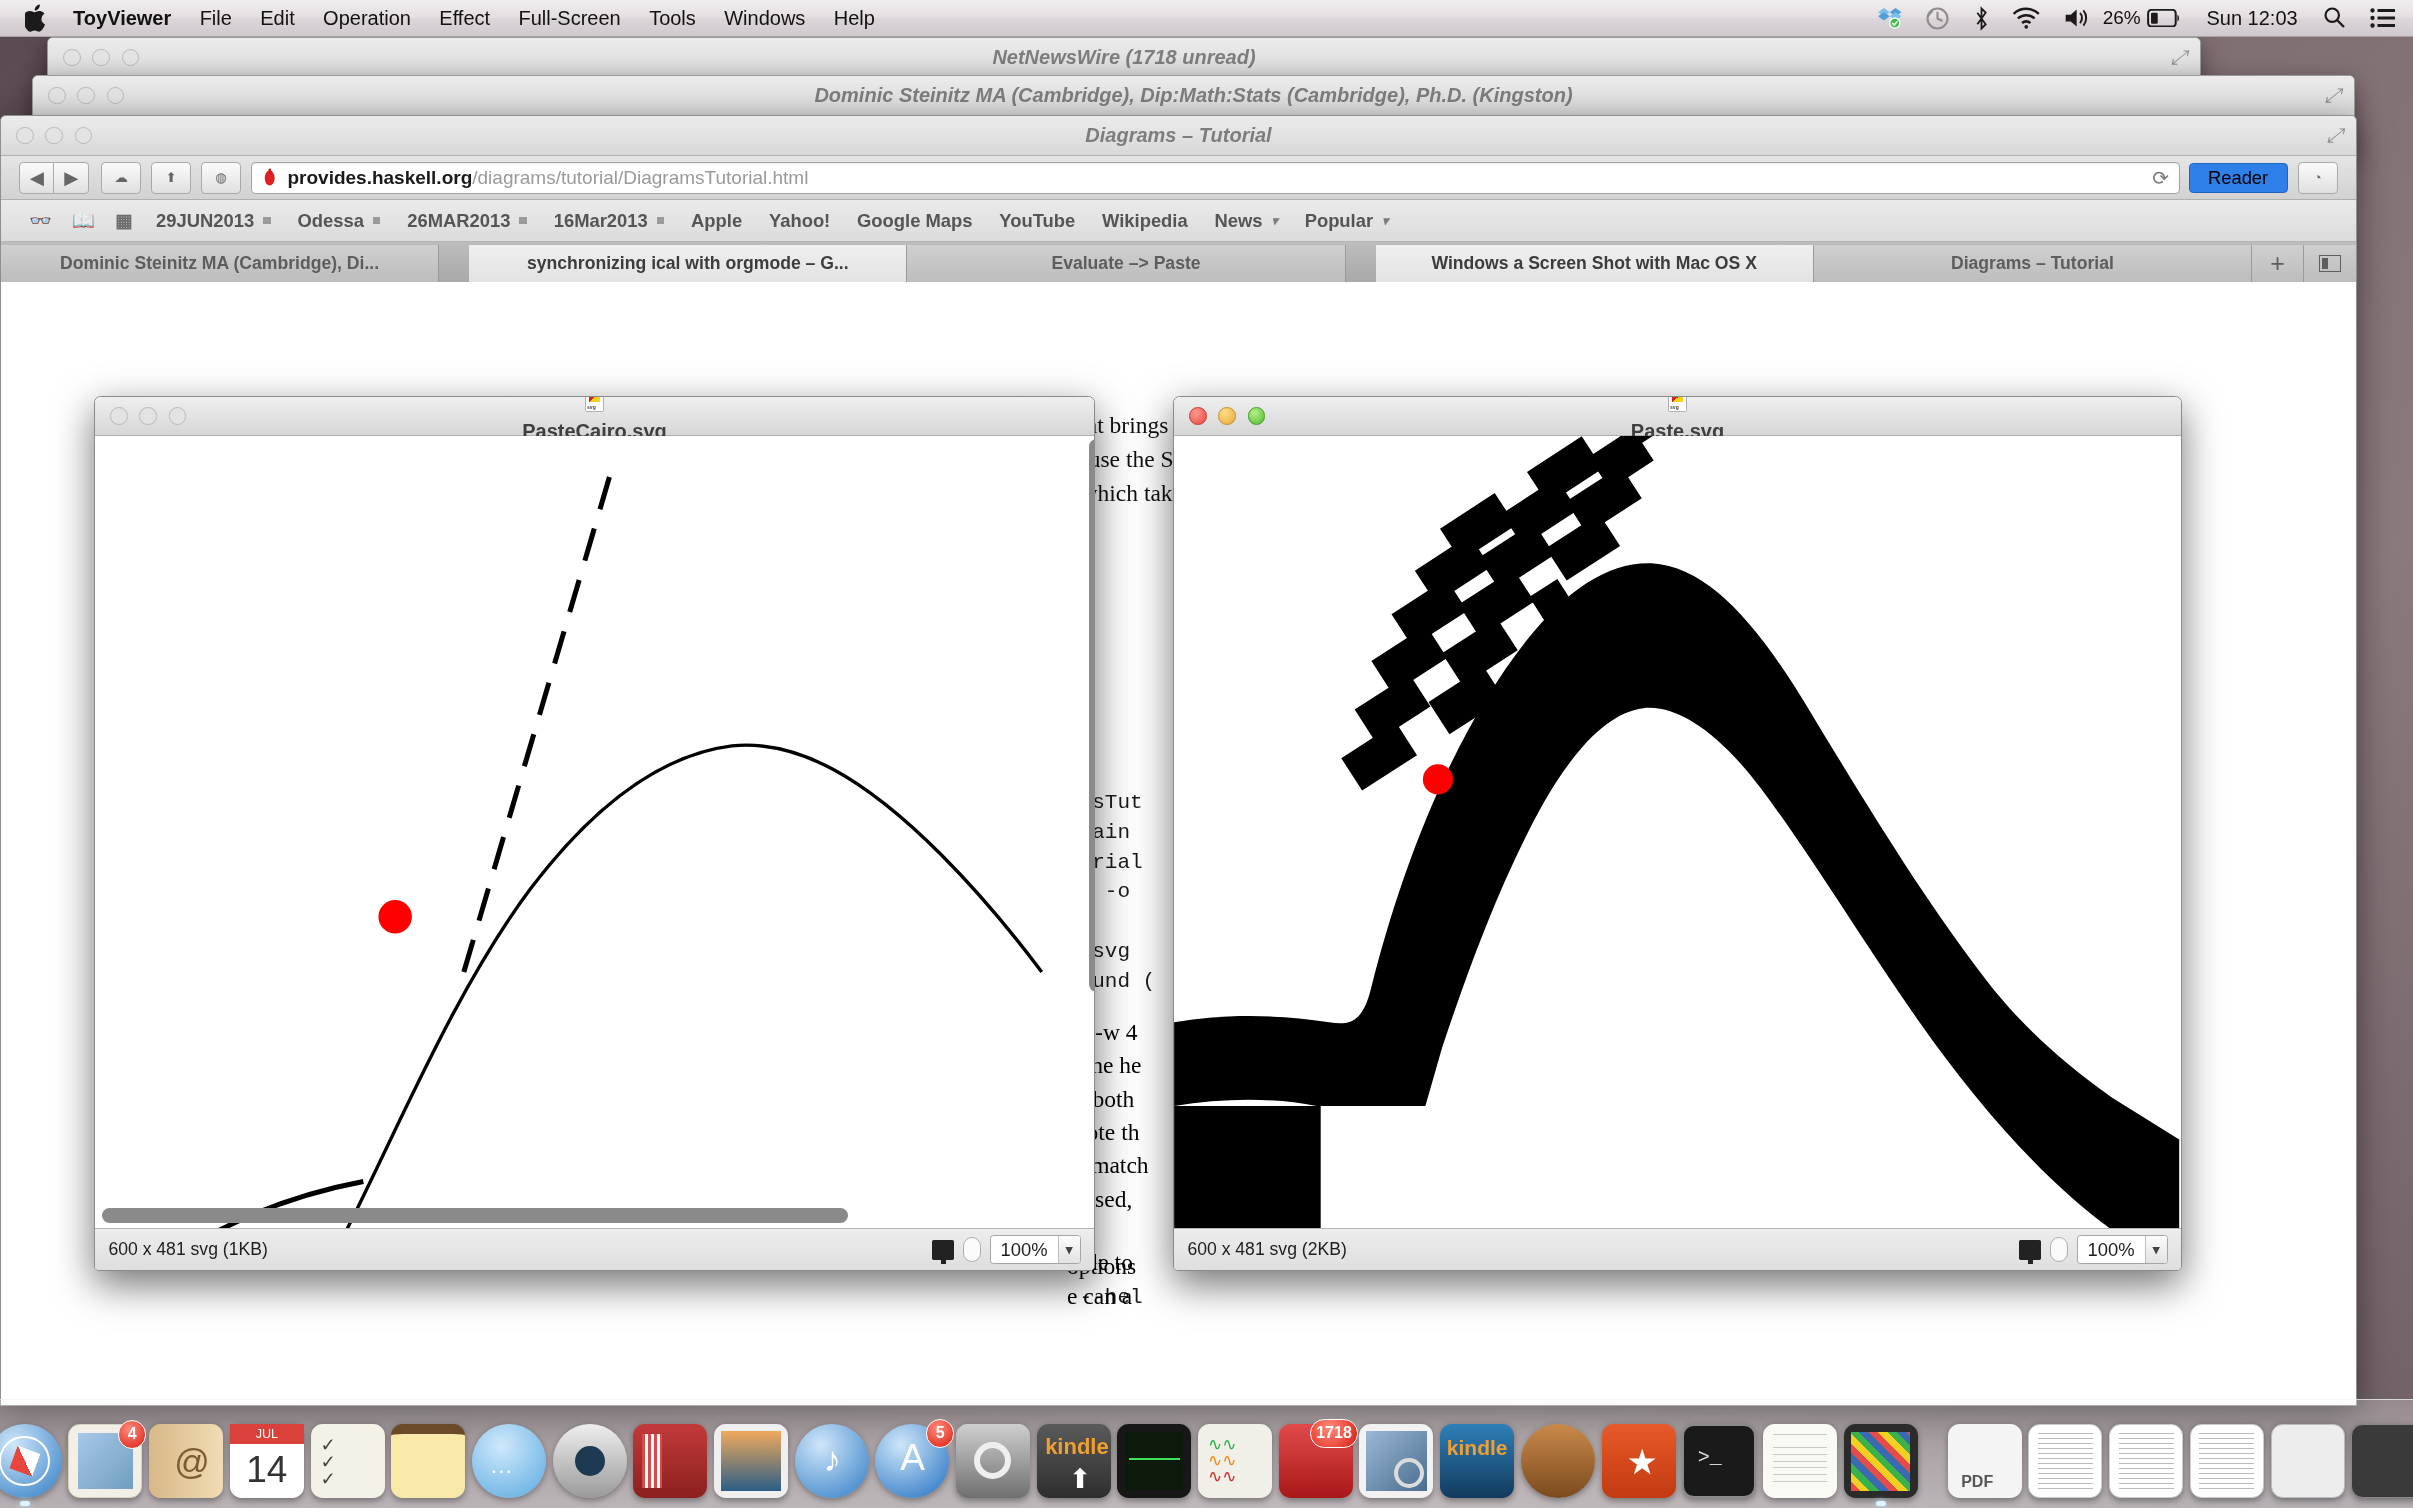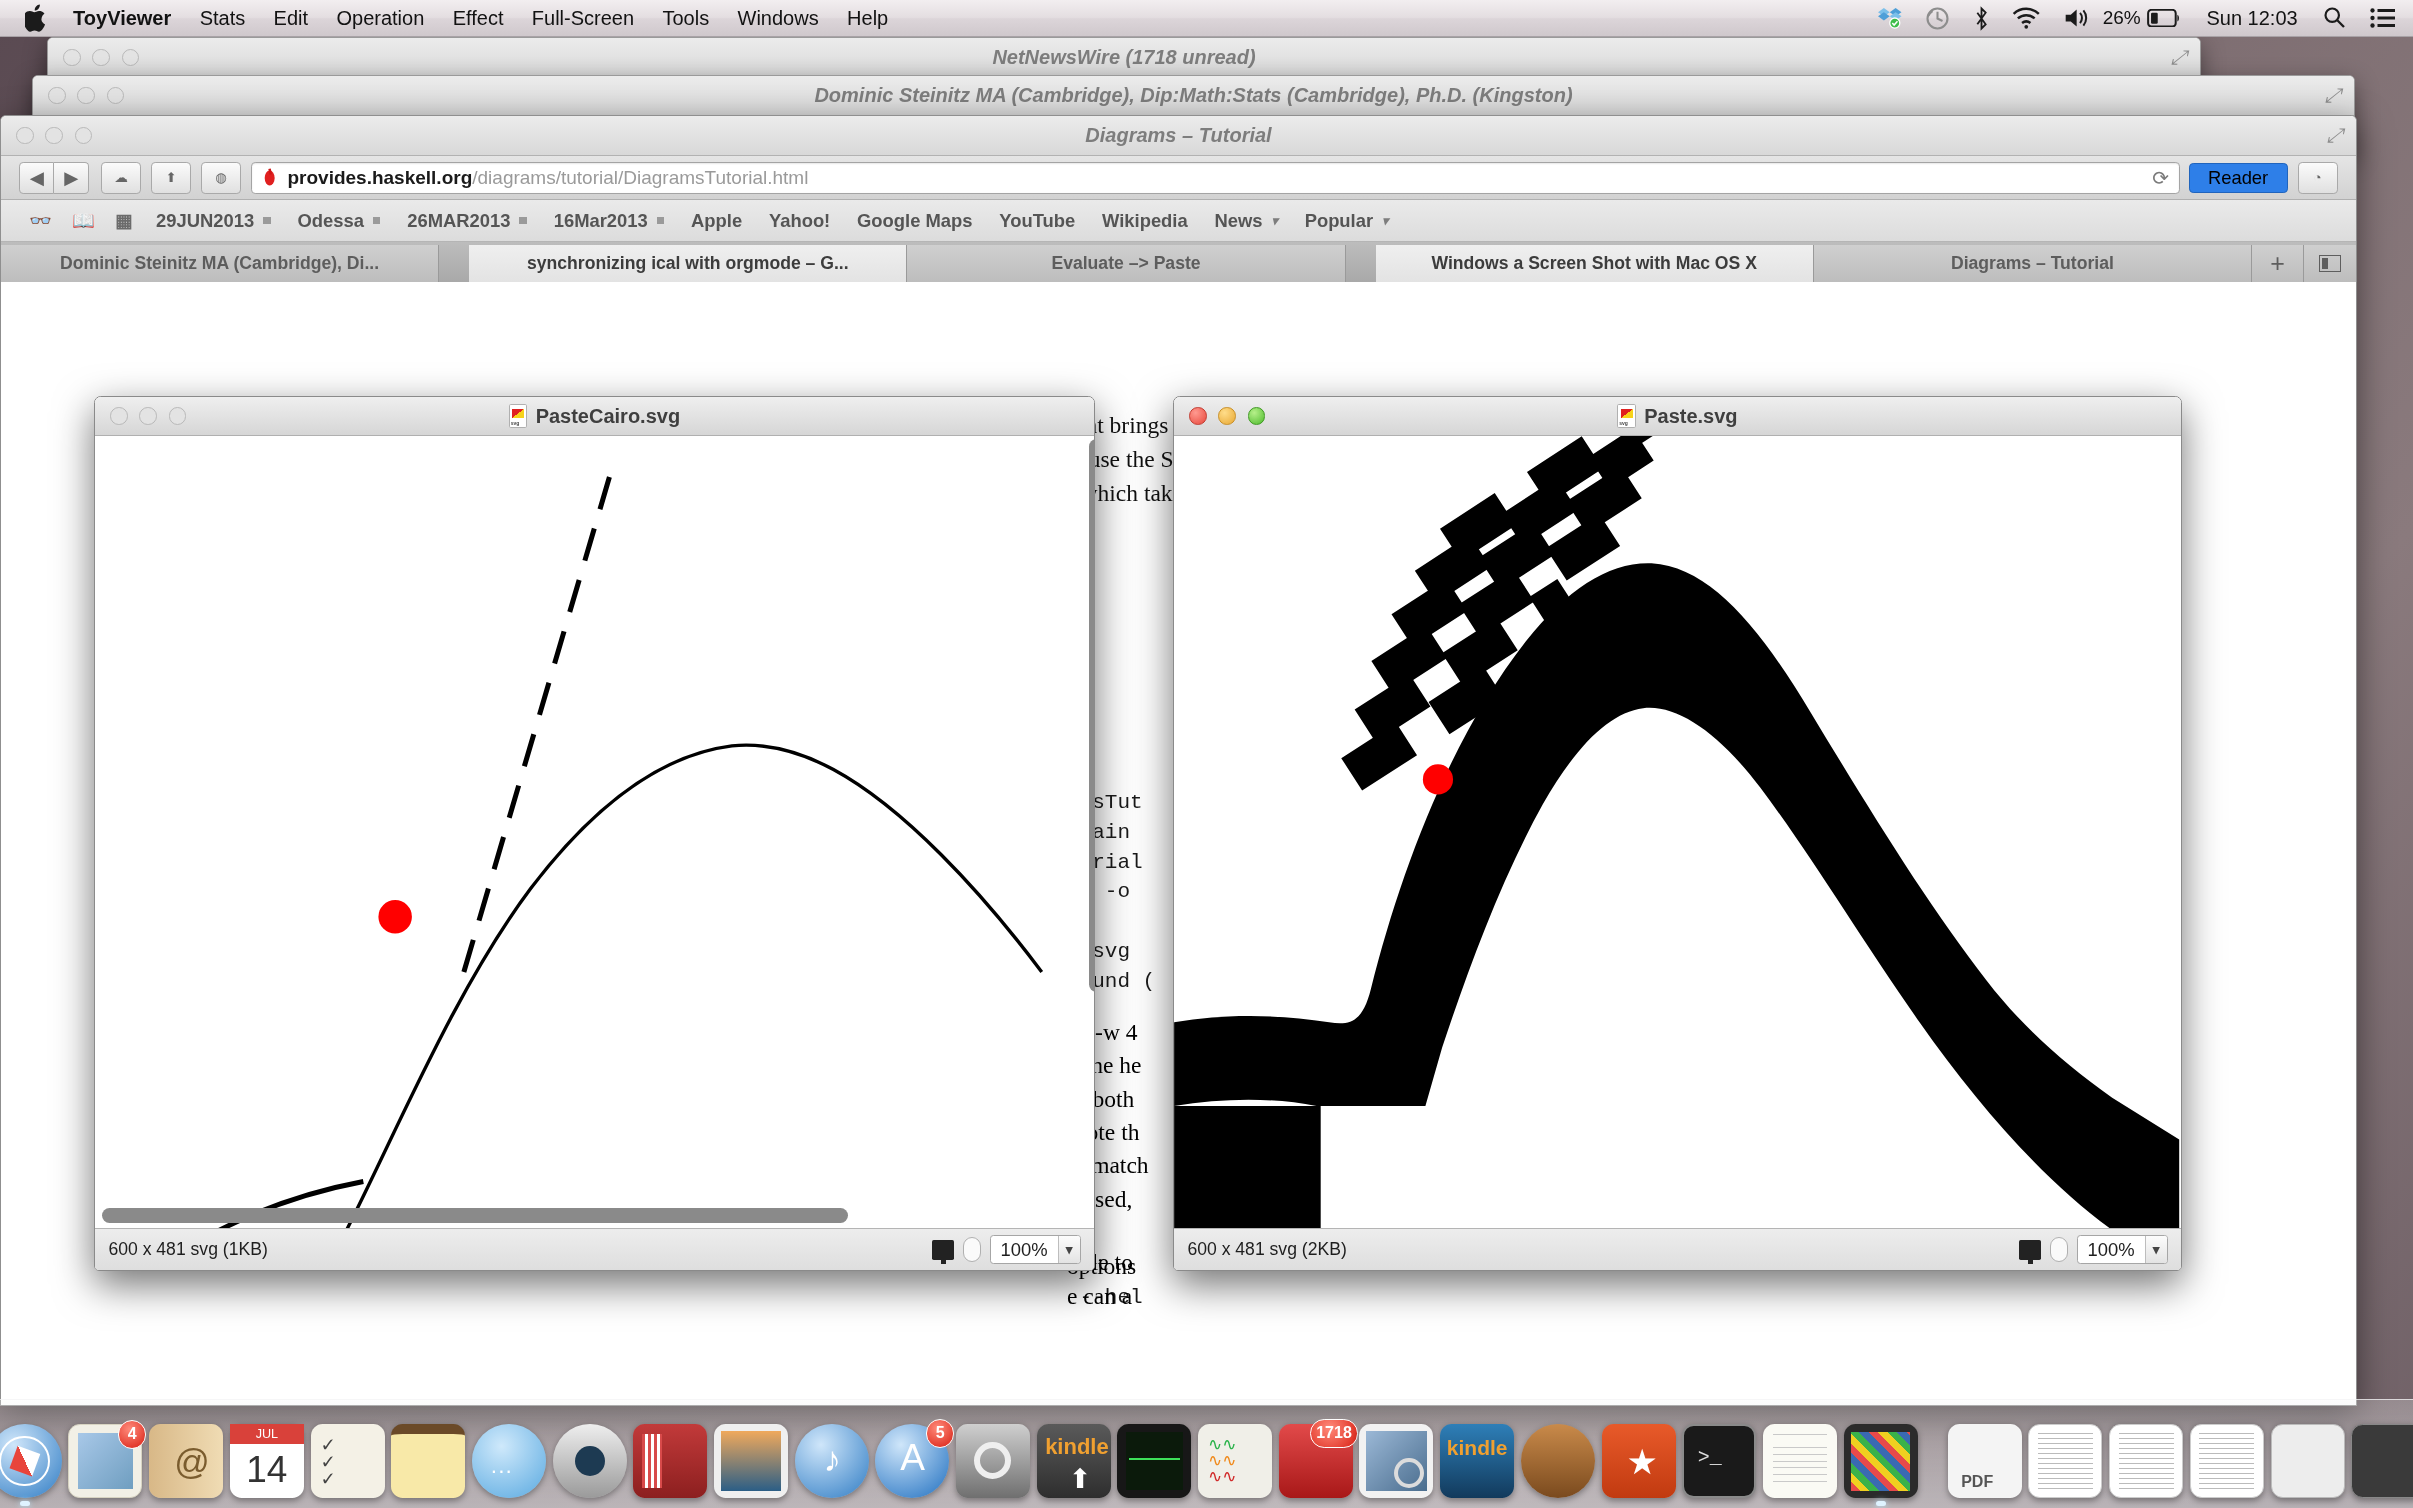--- a/index.html
+++ b/index.html
@@ -139,21 +139,21 @@
     position:absolute; border:0.8px solid #8a8a8a; border-radius:6.7px 6.7px 5px 5px;
     background:#fff; box-shadow:0 13.4px 39px rgba(0,0,0,.55); overflow:hidden;
   }
   .tv-title{
     height:39px; display:flex;align-items:center; position:relative;
     background:linear-gradient(to bottom,#efefef,#d6d6d6);
     border-bottom:0.8px solid #b0b0b0;
   }
   .tv-title .tv-name{
     position:absolute;left:0;right:0;text-align:right;font-size:20px;font-weight:bold;
-    color:#3f3f3f; display:flex;align-items:center;justify-content:center;gap:8.4px;
+    color:#3f3f3f; display:flex;align-items:center;justify-content:center;gap:8.4px;flex-direction:column;
   }
   .svgdoc-ico{ width:18.4px;height:23.5px;background:#fff;border:0.8px solid #b0b0b0;
     position:relative;display:inline-block;border-radius:1.7px; }
   .svgdoc-ico:before{content:"";position:absolute;left:2.5px;top:3.4px;width:11.7px;height:9.2px;
     background:linear-gradient(to bottom right,#e02020 50%,#f7d21a 50%);}
   .svgdoc-ico:after{content:"svg";position:absolute;left:0.8px;bottom:0.8px;font-size:5px;
     color:#444;font-family:"Liberation Sans",sans-serif;}
   .tv-canvas{ position:absolute; left:0; right:0; background:#fff; overflow:hidden; }
   .tv-status{
     position:absolute; left:0; right:0; bottom:0; height:42px;
@@ -465,21 +465,21 @@
 </div>
 
 <div id="menubar">
   <span class="apple-logo">
     <svg width="23.5" height="28.5" viewBox="0 0 28 34">
       <path d="M19.8 17.6c0-4.1 3.3-6 3.5-6.1-1.9-2.8-4.9-3.2-6-3.2-2.5-.3-4.9 1.5-6.2 1.5-1.3 0-3.3-1.5-5.4-1.4-2.8.04-5.3 1.6-6.7 4.1-2.9 5-0.7 12.4 2.1 16.4 1.4 2 3 4.2 5.1 4.1 2-.08 2.8-1.3 5.2-1.3s3.1 1.3 5.3 1.3c2.2-.04 3.6-2 4.9-4 1.6-2.3 2.2-4.5 2.3-4.6-.05-.02-4.4-1.7-4.4-6.7z" fill="#1b1b1b"></path>
       <path d="M16.1 5.6c1.1-1.3 1.8-3.2 1.6-5-1.6.06-3.4 1-4.5 2.3-1 1.2-1.9 3.1-1.6 4.9 1.7.14 3.5-.9 4.5-2.2z" fill="#1b1b1b"></path>
     </svg>
   </span>
   <span class="menu-item app-name">ToyViewer</span>
-  <span class="menu-item">Stats</span>
+  <span class="menu-item">File</span>
   <span class="menu-item">Edit</span>
   <span class="menu-item">Operation</span>
   <span class="menu-item">Effect</span>
   <span class="menu-item">Full-Screen</span>
   <span class="menu-item">Tools</span>
   <span class="menu-item">Windows</span>
   <span class="menu-item">Help</span>
 
   <span id="menubar-right">
     <span class="mb-x">

